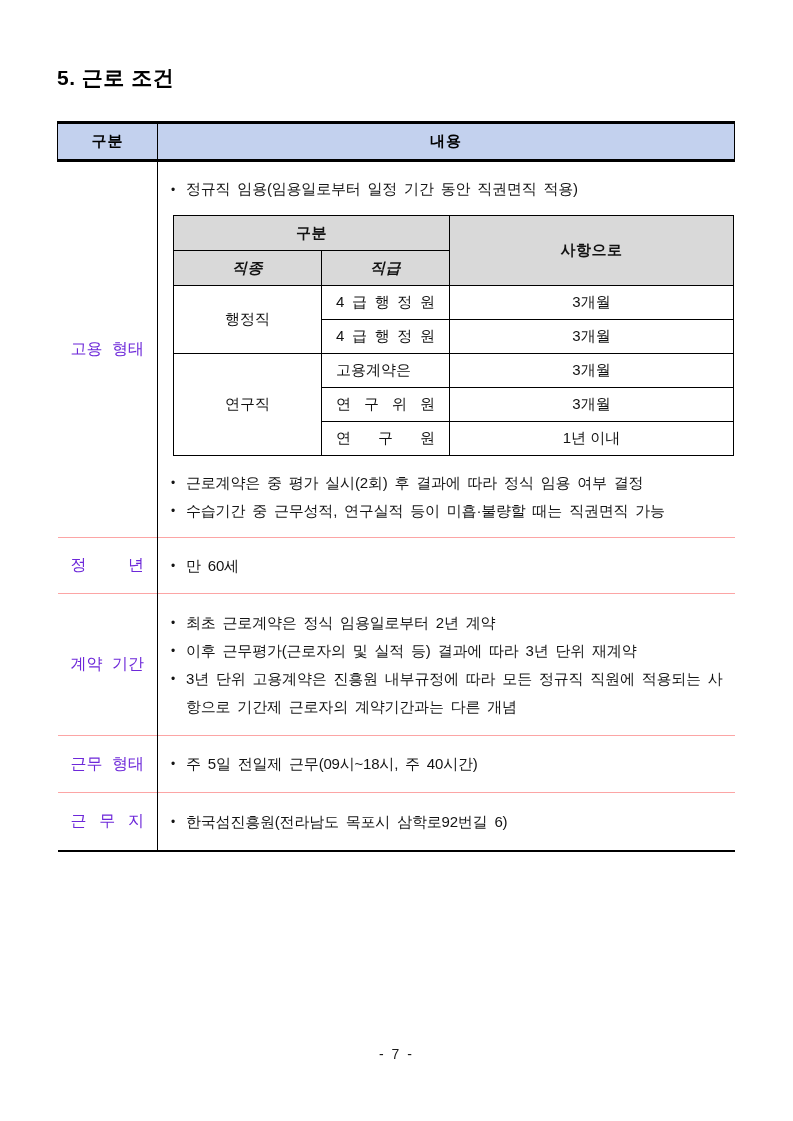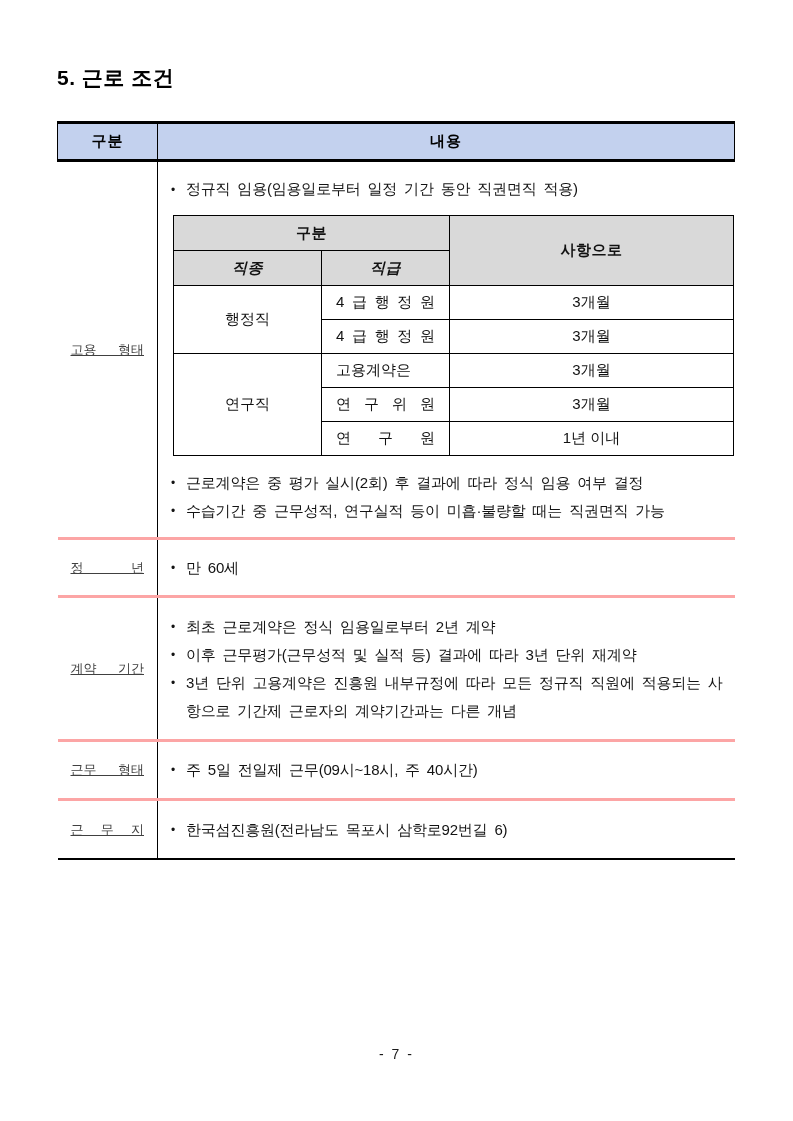--- a/index.html
+++ b/index.html
@@ -34,24 +34,24 @@
     letter-spacing:1px;
   }
   .hdr th.h1{border-left:1.5px solid #000;border-right:1.5px solid #000;}
   .hdr th.h2{border-right:1.5px solid #000;}
   .main-table td{vertical-align:middle;}
   .label-cell{
     border-right:1.5px solid #000;
     text-align:justify;text-align-last:justify;
     -moz-text-align-last:justify;
     padding:0 13px;
-    font-size:13px;color:#404040;text-decoration:underline;
+    font-size:16px;color:#6d28d9;
   }
   .content-cell{padding:0 10px 0 13px;}
-  .row-sep td{border-top:3px solid #fca5a5;}
+  .row-sep td{border-top:1px solid #fca5a5;}
   .row-last td{border-bottom:2.5px solid #000;}
   .row-retirement td{height:55px;}
   .row-contract td{height:141px;}
   .row-worktype td{height:56px;}
   .row-workplace td{height:57px;}
   .row-employment .content-cell{padding-top:12px;padding-bottom:12px;}
   .bullet{
     display:flex;align-items:flex-start;
     line-height:28px;
     word-spacing:3px;
@@ -187,21 +187,21 @@
 
     <tr class="row-sep row-contract">
       <td class="label-cell">계약 기간</td>
       <td class="content-cell">
         <div class="bullet">
           <span class="dot">•</span>
           <span class="btxt">최초 근로계약은 정식 임용일로부터 2년 계약</span>
         </div>
         <div class="bullet">
           <span class="dot">•</span>
-          <span class="btxt">이후 근무평가(근무성적 및 실적 등) 결과에 따라 3년 단위 재계약</span>
+          <span class="btxt">이후 근무평가(근로자의 및 실적 등) 결과에 따라 3년 단위 재계약</span>
         </div>
         <div class="bullet">
           <span class="dot">•</span>
           <span class="btxt">3년 단위 고용계약은 진흥원 내부규정에 따라 모든 정규직 직원에 적용되는 사항으로 기간제 근로자의 계약기간과는 다른 개념</span>
         </div>
       </td>
     </tr>
 
     <tr class="row-sep row-worktype">
       <td class="label-cell">근무 형태</td>

